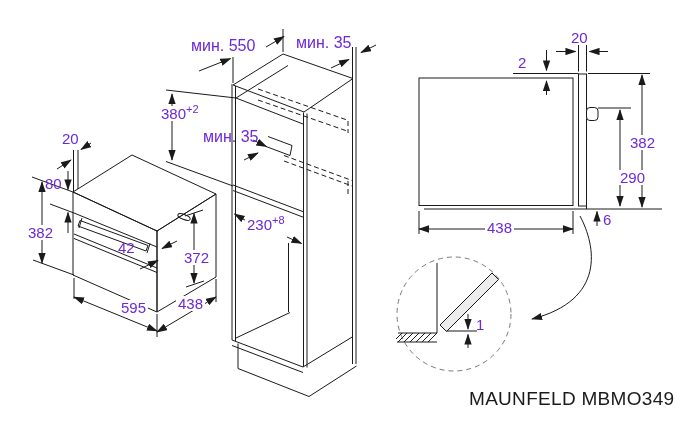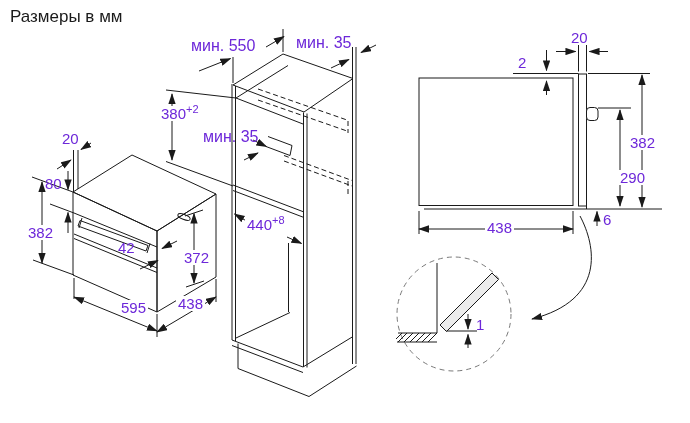--- a/index.html
+++ b/index.html
@@ -142,38 +142,38 @@
     <path d="M437,263 L437,333"></path>
     <path d="M398,333 L437,333 M397,342 L437,342"></path>
     <path d="M396,339 L402,333 M398,342 L407,333 M404,342 L413,333 M410,342 L419,333 M416,342 L425,333 M422,342 L431,333 M428,342 L437,333"></path>
     <path d="M440,325 L492,273 L498.5,279.5 L446.5,331.5 Z" fill="#ececec"></path>
     <path d="M446.5,331 L477,331"></path>
     <path d="M468,314 L468,329" marker-end="url(#ah)"></path>
     <path d="M468,348 L468,334.5" marker-end="url(#ah)"></path>
   </g>
 </svg>
 
-  <span class="title" style="left:10px;top:8px">Размеры в мм</span>
 
   <span class="lbl-lg lbl" style="left:191px;top:38px">мин. 550</span>
   <span class="lbl-lg lbl" style="left:296px;top:35px">мин. 35</span>
   <span class="lbl bg" style="left:159px;top:106px"><span>380</span><sup>+2</sup></span>
   <span class="lbl-lg lbl" style="left:203px;top:129px">мин. 35</span>
-  <span class="lbl bg" style="left:245px;top:217px"><span>440</span><sup>+8</sup></span>
+  <span class="lbl bg" style="left:245px;top:217px"><span>230</span><sup>+8</sup></span>
 
   <span class="lbl" style="left:62px;top:131px">20</span>
   <span class="lbl" style="left:45px;top:176px">80</span>
   <span class="lbl bg" style="left:26px;top:225px">382</span>
   <span class="lbl" style="left:118px;top:240px">42</span>
   <span class="lbl bg" style="left:182px;top:250px">372</span>
   <span class="lbl bg" style="left:119px;top:300px">595</span>
   <span class="lbl bg" style="left:176px;top:296px">438</span>
 
   <span class="lbl" style="left:571px;top:30px">20</span>
   <span class="lbl" style="left:518px;top:55px">2</span>
   <span class="lbl bg" style="left:628px;top:135px">382</span>
   <span class="lbl bg" style="left:618px;top:170px">290</span>
   <span class="lbl" style="left:603px;top:212px">6</span>
   <span class="lbl bg" style="left:485px;top:220px">438</span>
 
   <span class="lbl" style="left:476px;top:317px">1</span>
 
+  <span class="model" style="left:469px;top:389px">MAUNFELD MBMO349</span>
 </div>
 
 </body></html>

